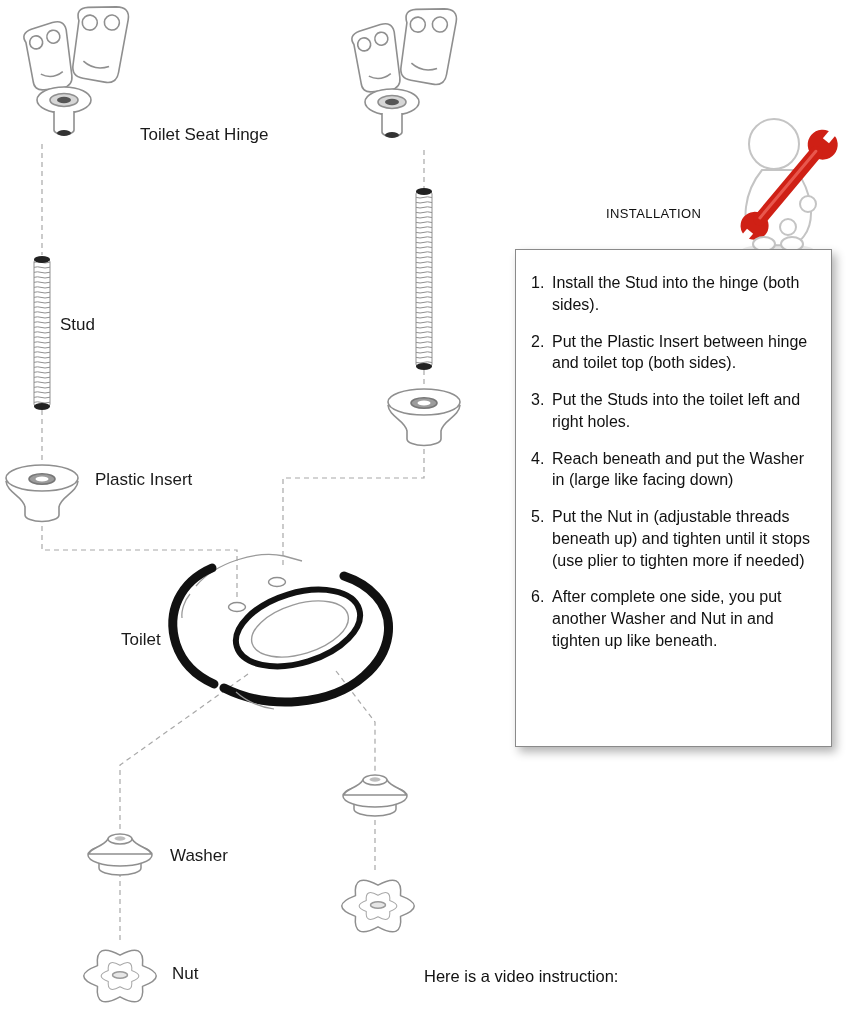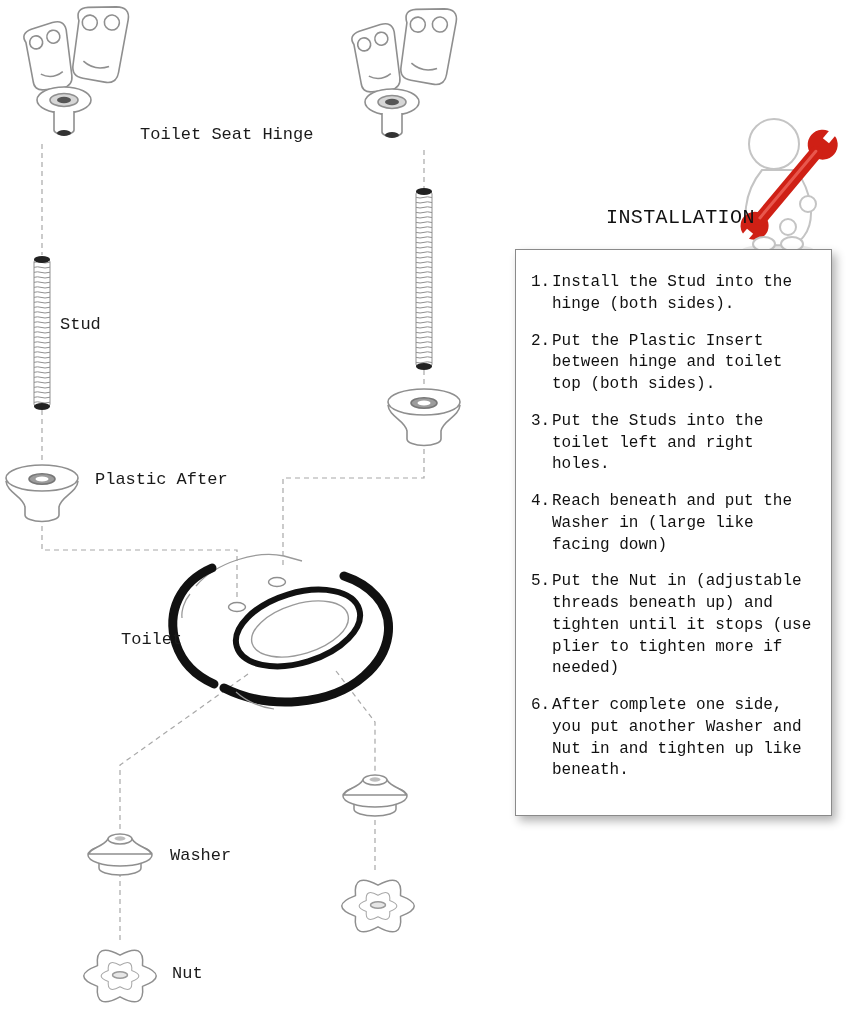--- a/index.html
+++ b/index.html
@@ -1,23 +1,23 @@
 <!DOCTYPE html>
 <html><head>
 <meta charset="utf-8">
 <style>
   html,body { margin:0; padding:0; background:#ffffff; }
   .page {
     position:relative; width:846px; height:1024px; background:#ffffff;
-    font-family:Liberation Mono, monospace; color:#1a1a1a; overflow:hidden;
+    font-family:Liberation Sans, sans-serif; color:#1a1a1a; overflow:hidden;
   }
   svg.art { position:absolute; left:0; top:0; }
   .label { position:absolute; font-size:17px; white-space:nowrap; }
   .installation-title {
-    position:absolute; left:606px; top:206px; font-size:20px;
+    position:absolute; left:606px; top:206px; font-size:13px;
     letter-spacing:0.4px; color:#111;
   }
   .panel {
     position:absolute; left:515px; top:249px; width:317px; min-height:498px;
     box-sizing:border-box; background:#fff; border:1px solid #8a8a8a;
     box-shadow:4px 5px 9px rgba(0,0,0,0.30);
     padding:22px 13px 18px 15px;
   }
   .step { display:flex; margin-bottom:15px; font-size:16px; line-height:1.36; color:#111; }
   .step .num { flex:0 0 21px; }
@@ -141,21 +141,21 @@
       <circle cx="48" cy="36" r="25" fill="#fff" stroke="#c4c4c4" stroke-width="2"></circle>
       <circle cx="82" cy="96" r="8" fill="#fff" stroke="#c4c4c4" stroke-width="2"></circle>
       <circle cx="62" cy="119" r="8" fill="#fff" stroke="#c4c4c4" stroke-width="2"></circle>
       <ellipse cx="38" cy="136" rx="11" ry="7" fill="#fff" stroke="#c4c4c4" stroke-width="2"></ellipse>
       <ellipse cx="66" cy="136" rx="11" ry="7" fill="#fff" stroke="#c4c4c4" stroke-width="2"></ellipse>
     </g>
   </svg>
 
   <div class="label" style="left:140px; top:125px">Toilet Seat Hinge</div>
   <div class="label" style="left:60px; top:315px">Stud</div>
-  <div class="label" style="left:95px; top:470px">Plastic After</div>
+  <div class="label" style="left:95px; top:470px">Plastic Insert</div>
   <div class="label" style="left:121px; top:630px">Toilet</div>
   <div class="label" style="left:170px; top:846px">Washer</div>
   <div class="label" style="left:172px; top:964px">Nut</div>
 
   <div class="installation-title">INSTALLATION</div>
 
   <div class="panel">
     <div class="step">
       <span class="num">1.</span>
       <span class="txt">Install  the Stud into the hinge (both sides).</span>
@@ -176,15 +176,16 @@
       <span class="num">5.</span>
       <span class="txt">Put the Nut  in (adjustable threads beneath up) and tighten until it stops (use plier to tighten more if needed)</span>
     </div>
     <div class="step">
       <span class="num">6.</span>
       <span class="txt">After complete one side, you put another Washer and Nut in and tighten up like beneath.</span>
     </div>
   </div>
 
   <div class="video">
+    <div>Here is a video instruction:</div>
   </div>
 
 </div>
 
 </body></html>

